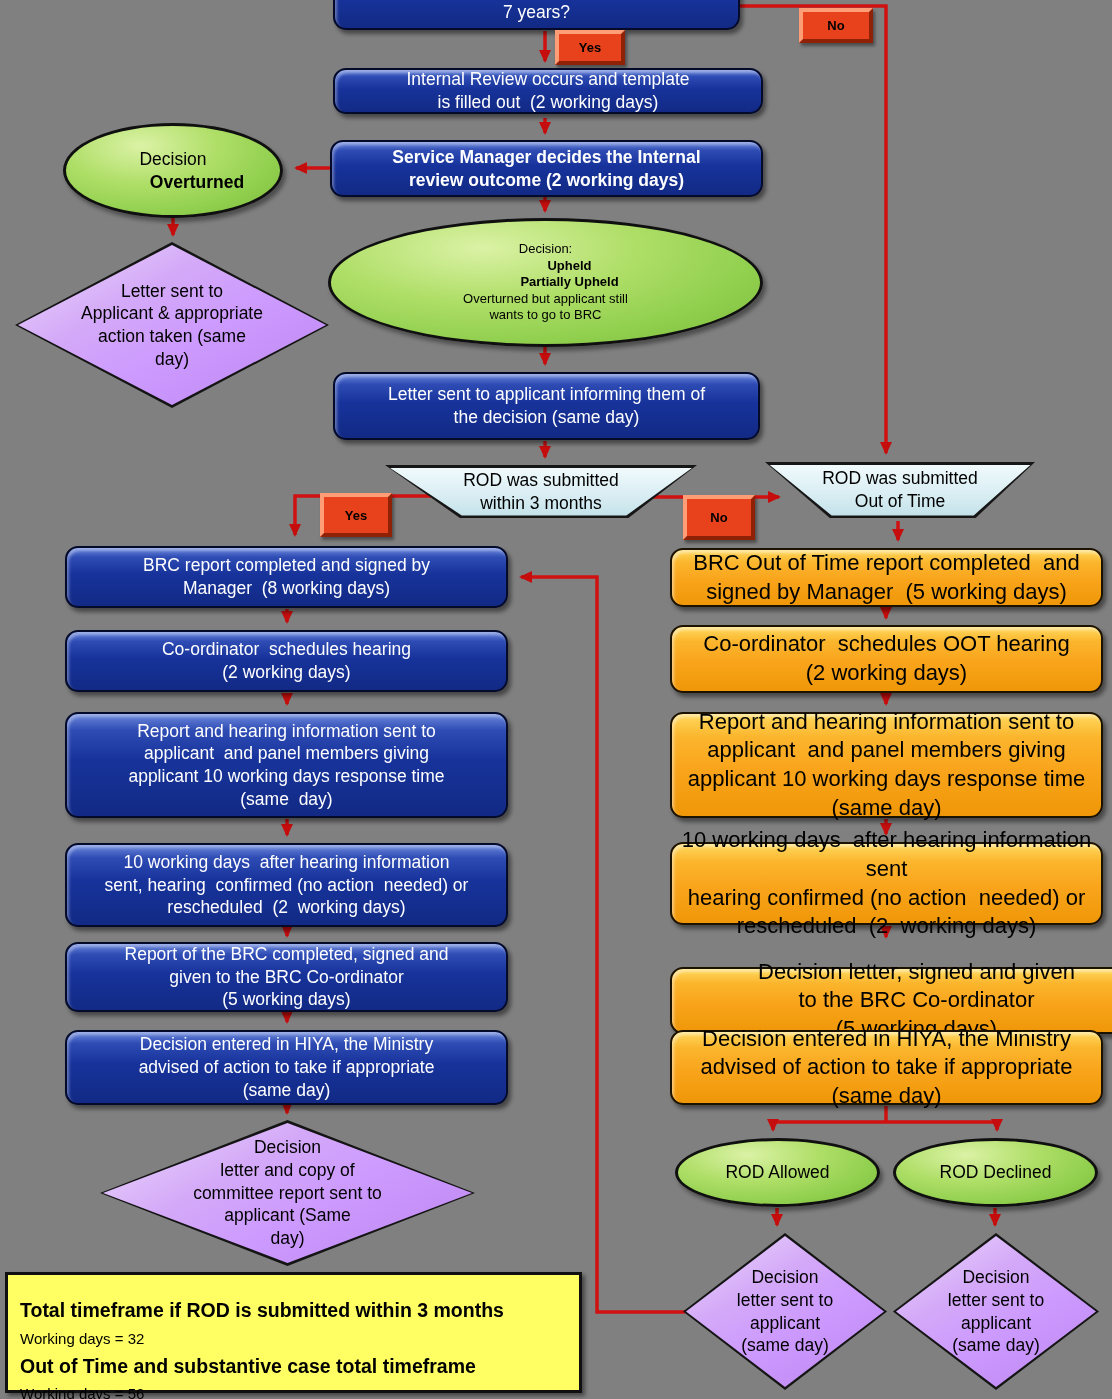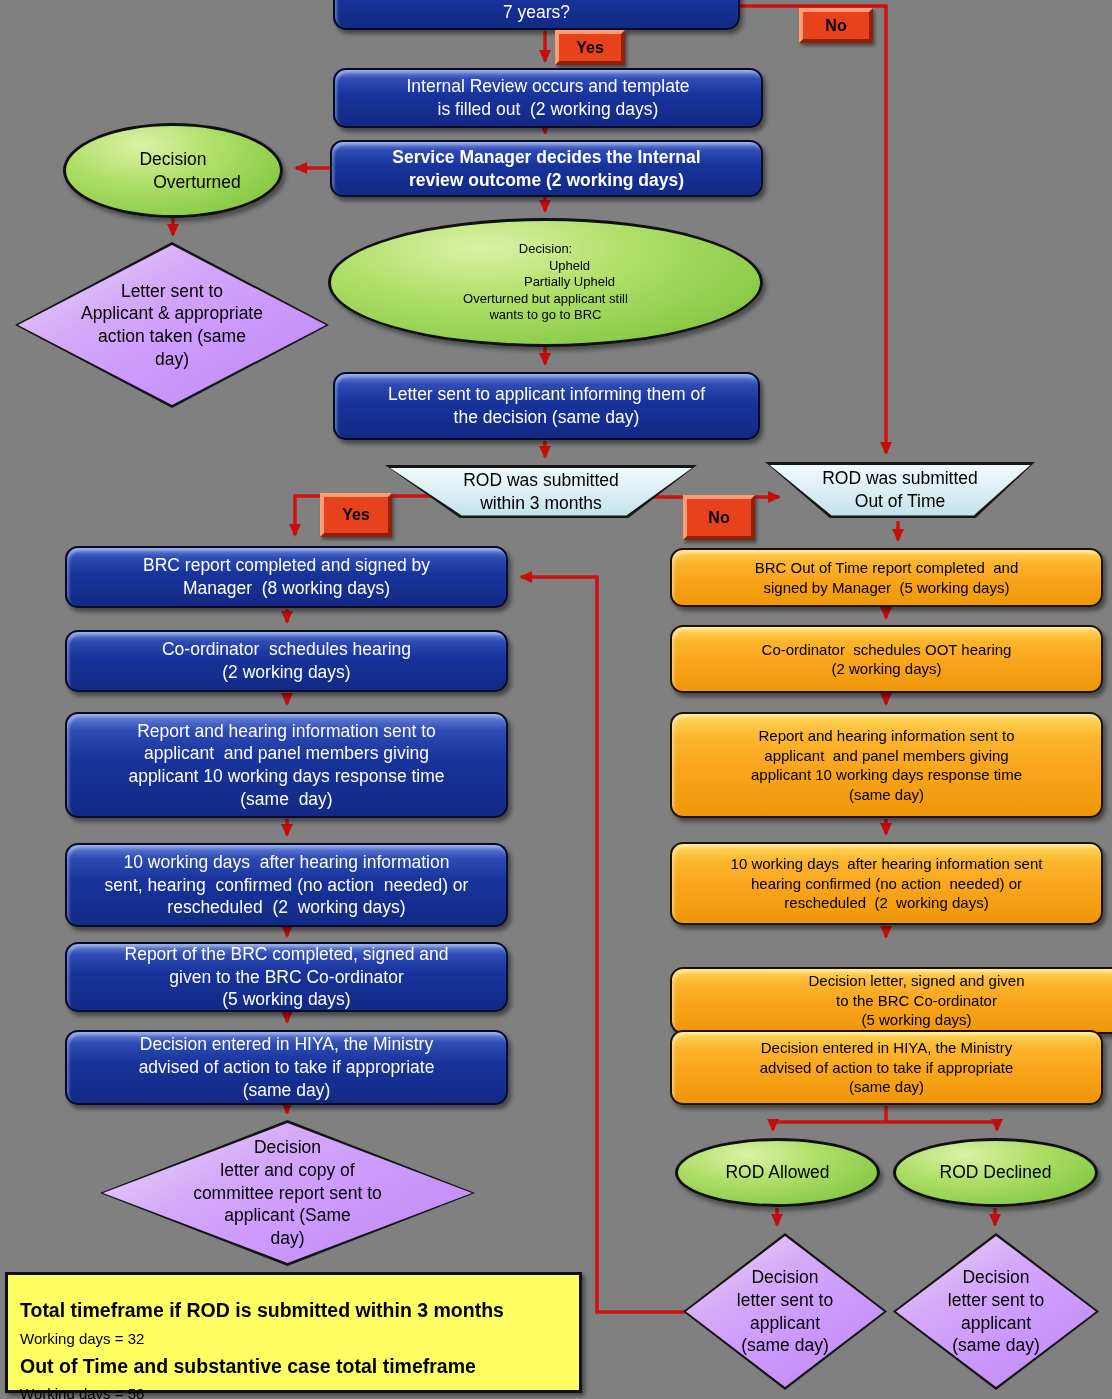--- a/index.html
+++ b/index.html
@@ -17,32 +17,32 @@
     border:2px solid #040a2a; border-radius:13px; color:#fff;
     background:linear-gradient(180deg,#6c88dd 0%,#2e4cb4 16%,#17339b 45%,#122a85 100%);
     box-shadow:inset 2px 3px 3px rgba(255,255,255,.35), 3px 4px 4px rgba(0,0,0,.45);
     font-size:17.5px; line-height:1.3; padding:2px 6px;
   }
   
   .orangebox{
     border:2px solid #1c1200; border-radius:13px; color:#000;
     background:linear-gradient(180deg,#ffd95e 0%,#fbb62e 22%,#f9a41b 55%,#ef9708 100%);
     box-shadow:inset 2px 3px 3px rgba(255,255,255,.45), 3px 4px 4px rgba(0,0,0,.45);
-    font-size:15px; line-height:1.3; padding:2px 6px;justify-content:center;
+    font-size:22px; line-height:1.3; padding:2px 6px;justify-content:center;
   }
   
   .greenellipse{
     border:3px solid #101010; border-radius:50%; color:#000;
     background:radial-gradient(ellipse at 35% 22%, #dbf2a6 0%, #aede66 40%, #92d050 68%, #7cba39 100%);
     box-shadow:3px 4px 4px rgba(0,0,0,.4);
     font-size:17.5px; line-height:1.28;
   }
   
   .redlabel{
-    background:#e8421c; color:#000; font-weight:bold; font-size:16px;
+    background:#e8421c; color:#000; font-weight:bold; font-size:13px;
     border-style:solid; border-width:4px;
     border-color:#ff9d77 #8f2106 #8f2106 #ff9d77;
     box-shadow:2px 3px 3px rgba(0,0,0,.4);
   }
   
   .diamond{position:absolute;}
   .diamond .shape{position:absolute; inset:0; background:#141414;
     clip-path:polygon(50% 0,100% 50%,50% 100%,0 50%);}
   .diamond .shape::after{content:''; position:absolute; inset:3px;
     background:linear-gradient(150deg,#ecdcfc 0%,#d4a9f8 35%,#cc99ff 60%,#bc87ee 100%);
@@ -59,21 +59,21 @@
   .trap .shape-text{position:absolute; inset:0; display:flex; align-items:center;
     justify-content:center; text-align:center; font-size:17.5px; line-height:1.3; color:#000;}
   
   .summary{
     position:absolute; background:#ffff63; border:3px solid #101010;
     box-shadow:3px 3px 4px rgba(0,0,0,.45); color:#000;
     padding:20px 12px; box-sizing:border-box;
   }
   .summary .t{font-weight:bold; font-size:19.5px; line-height:1.62;}
   .summary .v{font-size:15px; line-height:1.62;}
-  .b{font-weight:normal;margin-left:48px;}
+  .b{font-weight:bold;margin-left:48px;}
 </style>
 </head>
 <body>
 
 <div id="canvas">
 
   <svg id="wires" viewBox="0 0 1112 1399" xmlns="http://www.w3.org/2000/svg">
     <defs>
       <marker id="ah" markerUnits="userSpaceOnUse" markerWidth="14" markerHeight="13" refX="11" refY="6" orient="auto">
         <path d="M0,0 L13,6 L0,12 Z" fill="#c50d0d"></path>
@@ -115,21 +115,21 @@
     <span class="prewrap">7 years?</span>
   </div>
 
   <div class="node redlabel" style="left:555px; top:30px; width:70px; height:35px;">
     <span>Yes</span>
   </div>
   <div class="node redlabel" style="left:799px; top:8px; width:74px; height:35px;">
     <span>No</span>
   </div>
 
-  <div class="node bluebox" style="left:333px; top:68px; width:430px; height:60px;">
+  <div class="node bluebox" style="left:333px; top:68px; width:430px; height:46px;">
     <span class="prewrap">Internal Review occurs and template
 is filled out  (2 working days)</span>
   </div>
 
   <div class="node bluebox" style="left:330px; top:140px; width:433px; height:57px;font-weight:bold;">
     <span class="prewrap">Service Manager decides the Internal
 review outcome (2 working days)</span>
   </div>
 
   <div class="node greenellipse" style="left:63px; top:123px; width:220px; height:95px; flex-direction:column;">

